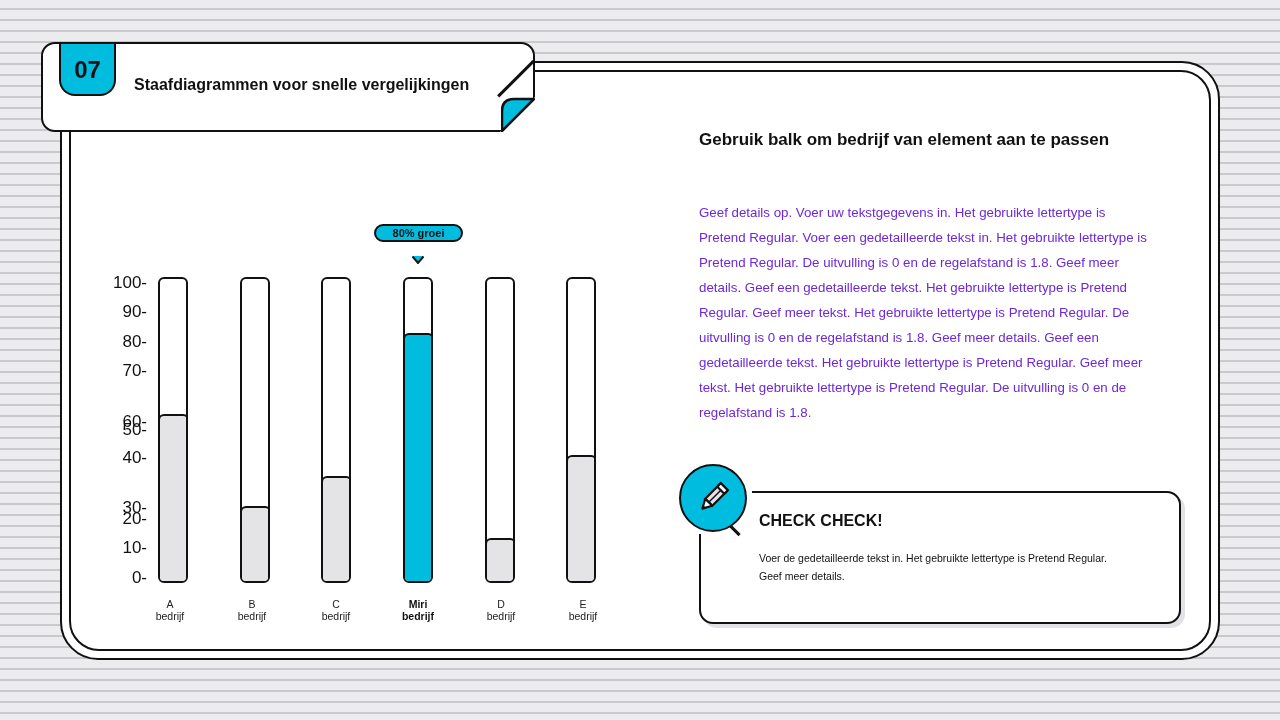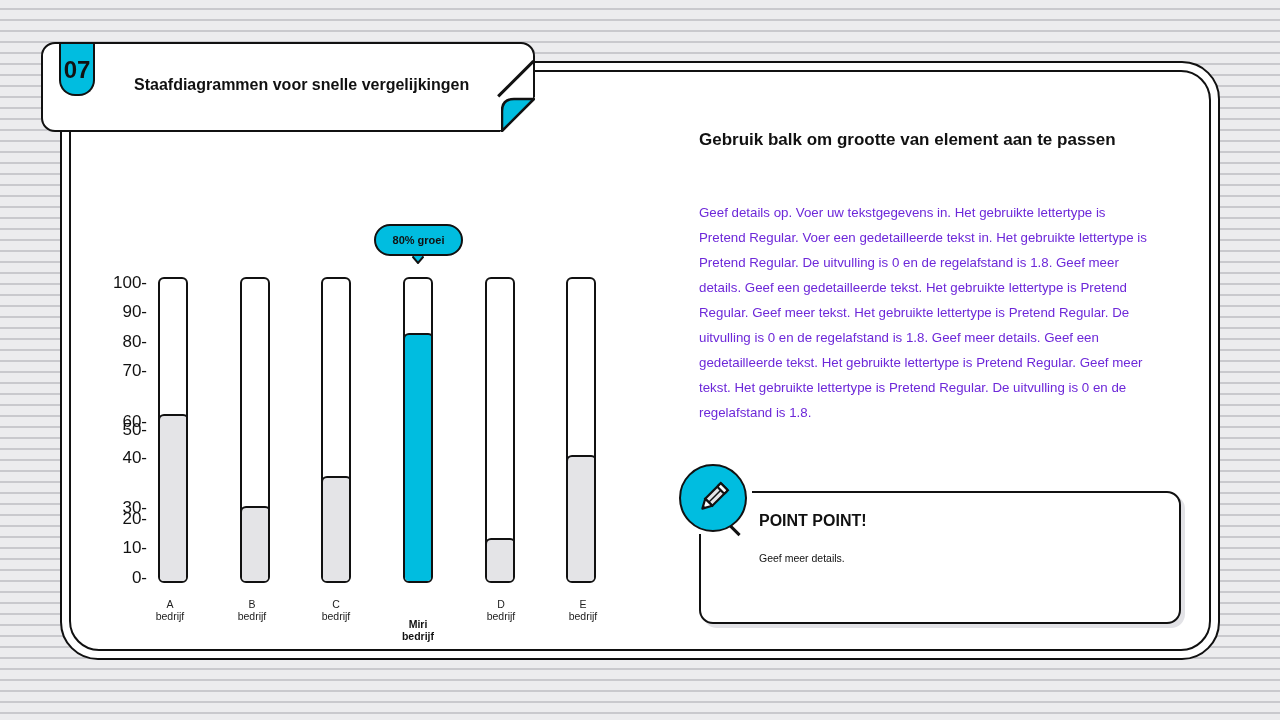--- a/index.html
+++ b/index.html
@@ -31,21 +31,21 @@
     box-shadow: 3px 3px 0 #d6d6da;
   }
   .header-card-border-fix {
     position: absolute; left: 498px; top: 95px; width: 50px; height: 2.5px;
     background: #111; transform-origin: left center; transform: rotate(-45deg);
   }
   .fold {
     position: absolute; left: 501px; top: 97px; width: 34px; height: 35px;
   }
   .badge {
-    position: absolute; left: 59px; top: 44px; width: 36px; height: 52px;
+    position: absolute; left: 59px; top: 44px; width: 57px; height: 52px;
     background: #00bde0; border: 2.5px solid #111; border-top: none;
     border-radius: 0 0 16px 16px;
     display: flex; align-items: center; justify-content: center;
     font-size: 24px; font-weight: bold; color: #111;
     padding-top: 2px;
   }
   .header-title {
     position: absolute; left: 134px; top: 76px;
     font-size: 16px; font-weight: bold; color: #111; white-space: nowrap;
   }
@@ -62,23 +62,23 @@
   .bar-fill {
     position: absolute; left: -2.5px; right: -2.5px; bottom: 0;
     border: 2.5px solid #111; border-bottom: none;
     border-radius: 6px 6px 0 0; background: #e4e4e7;
   }
   .bar-fill.highlight { background: #00bde0; }
   .bar-label {
     position: absolute; top: 598px; width: 70px; text-align: center;
     font-size: 10.5px; line-height: 12px; color: #222;
   }
-  .bar-label.highlight { font-weight: bold; color: #111; margin-top: 20px; }
+  .bar-label.highlight { font-weight: bold; color: #111; }
   .tooltip {
-    position: absolute; left: 374px; top: 224px; width: 89px; height: 32px;
+    position: absolute; left: 374px; top: 224px; width: 89px; height: 18px;
     background: #00bde0; border: 2px solid #111; border-radius: 17px;
     display: flex; align-items: center; justify-content: center;
     font-size: 11px; font-weight: bold; color: #111;
   }
   .tooltip-tip {
     position: absolute; left: 412px; top: 256px; width: 12px; height: 8px;
   }
 
   
   .right-title {
@@ -190,33 +190,34 @@
       <div>bedrijf</div>
     </div>
 
   <div class="tooltip">80% groei</div>
   <svg class="tooltip-tip" viewBox="0 0 12 8">
     <path d="M0 0 L6 7 L12 0 Z" fill="#00bde0"></path>
     <path d="M0.5 0.5 L6 7 L11.5 0.5" fill="none" stroke="#111" stroke-width="2"></path>
   </svg>
 </div>
 
-<div class="right-title">Gebruik balk om grootte van element aan te passen</div>
+<div class="right-title">Gebruik balk om bedrijf van element aan te passen</div>
 <div class="right-body">Geef details op. Voer uw tekstgegevens in. Het gebruikte lettertype is Pretend Regular. Voer een gedetailleerde tekst in. Het gebruikte lettertype is Pretend Regular. De uitvulling is 0 en de regelafstand is 1.8. Geef meer details. Geef een gedetailleerde tekst. Het gebruikte lettertype is Pretend Regular. Geef meer tekst. Het gebruikte lettertype is Pretend Regular. De uitvulling is 0 en de regelafstand is 1.8. Geef meer details. Geef een gedetailleerde tekst. Het gebruikte lettertype is Pretend Regular. Geef meer tekst. Het gebruikte lettertype is Pretend Regular. De uitvulling is 0 en de regelafstand is 1.8.</div>
 
 <div class="cp-box"></div>
 <div class="cp-mask"></div>
 <div class="cp-handle"></div>
 <div class="cp-circle">
   <svg width="40" height="40" viewBox="0 0 40 40">
     <g transform="rotate(45 20 20)">
       <rect x="15" y="4" width="10" height="22" fill="#e4e4e7" stroke="#111" stroke-width="2.2"></rect>
       <rect x="15" y="4" width="10" height="5" rx="1.5" fill="#fff" stroke="#111" stroke-width="2.2"></rect>
       <path d="M15 26 L20 35 L25 26 Z" fill="#fff" stroke="#111" stroke-width="2.2" stroke-linejoin="round"></path>
       <path d="M18.5 32 L20 35 L21.5 32 Z" fill="#111"></path>
       <line x1="20" y1="9" x2="20" y2="26" stroke="#111" stroke-width="1.5"></line>
     </g>
   </svg>
 </div>
-<div class="cp-title">POINT POINT!</div>
+<div class="cp-title">CHECK CHECK!</div>
 <div class="cp-text">
+  <div>Voer de gedetailleerde tekst in. Het gebruikte lettertype is Pretend Regular.</div>
   <div>Geef meer details.</div>
 </div>
 
 </body></html>

